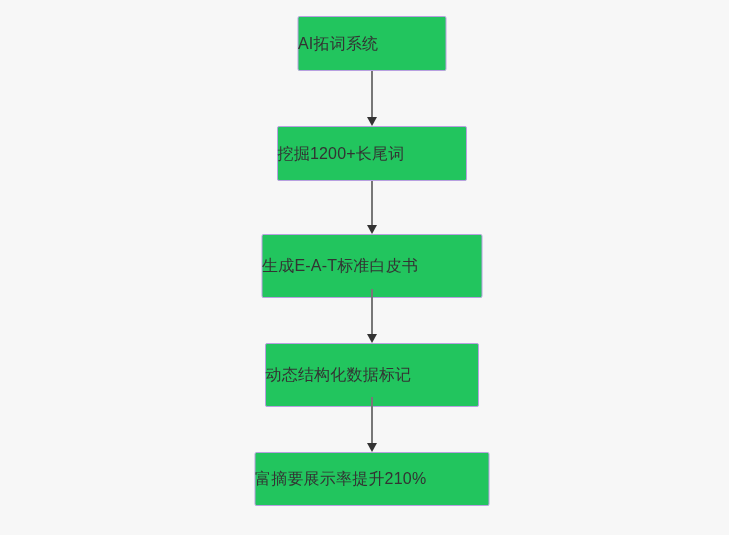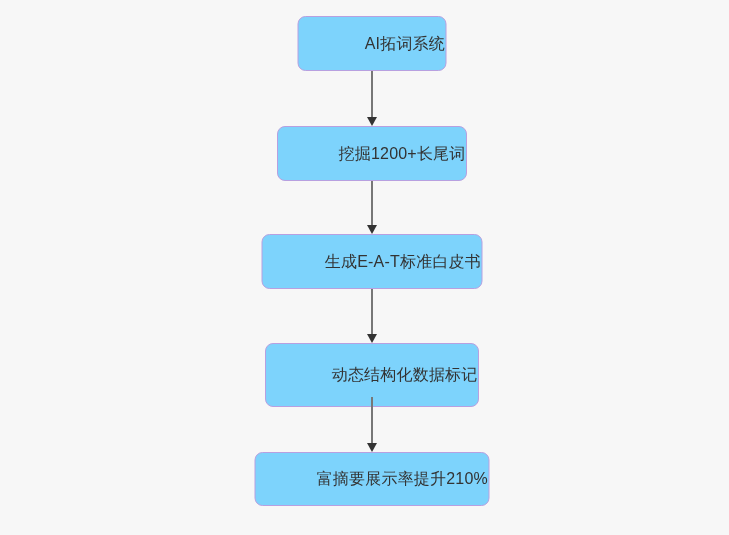--- a/index.html
+++ b/index.html
@@ -16,45 +16,45 @@
 
   #flowchart {
     position: relative;
     width: 729px;
     height: 535px;
   }
 
   .node {
     position: absolute;
     box-sizing: border-box;
-    background: #7dd3fc;
+    background: #22c55e;
     border: 1.4px solid #b8a0e0;
-    border-radius: 8px;
+    border-radius: 2px;
     display: flex;
     align-items: center;
-    justify-content: flex-end;
+    justify-content: flex-start;
     left: 50%;
     transform: translateX(-50%);
   }
 
   .node-label {
     font-size: 16px;
     line-height: 1;
     color: #333333;
     letter-spacing: 0.2px;
     white-space: nowrap;
     text-align: center;
   }
 
   
   .node-1 { width: 149px; height: 55px; top: 16px;  margin-left: 7px; }
   .node-2 { width: 190px; height: 55px; top: 126px; margin-left: 7px; }
-  .node-3 { width: 221px; height: 55px; top: 234px; margin-left: 7px; }
+  .node-3 { width: 221px; height: 64px; top: 234px; margin-left: 7px; }
   .node-4 { width: 214px; height: 64px; top: 343px; margin-left: 7px; }
-  .node-5 { width: 235px; height: 54px; top: 452px; margin-left: 7px; padding-left: 36px; }
+  .node-5 { width: 235px; height: 54px; top: 452px; margin-left: 7px; }
 
   .edge {
     position: absolute;
     left: 50%;
     margin-left: 7px;
     transform: translateX(-50%);
     width: 14px;
   }
   .edge-line {
     position: absolute;

